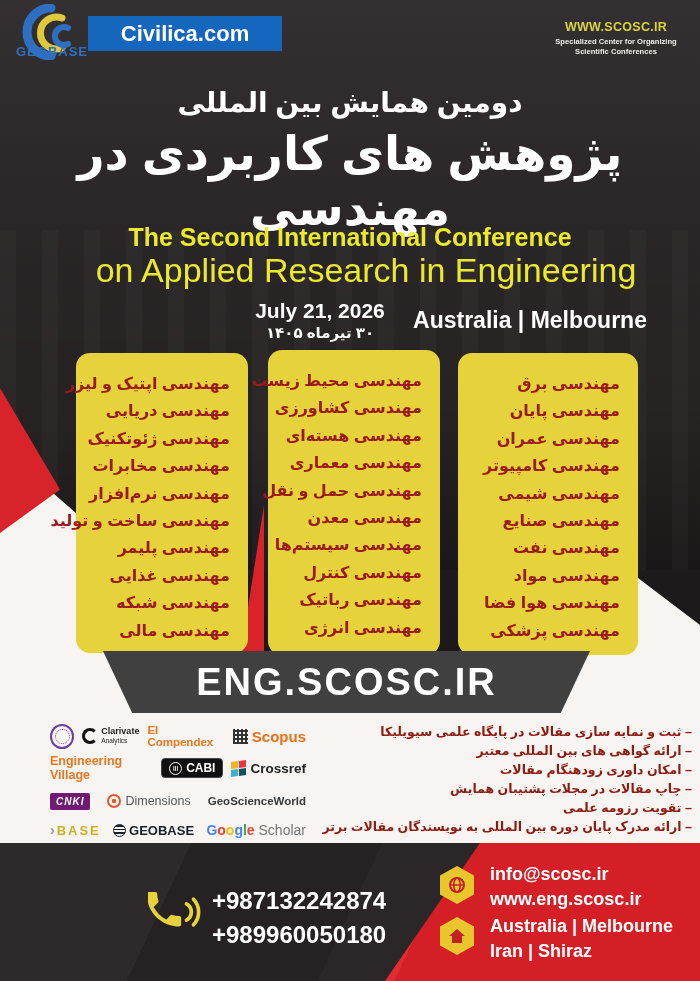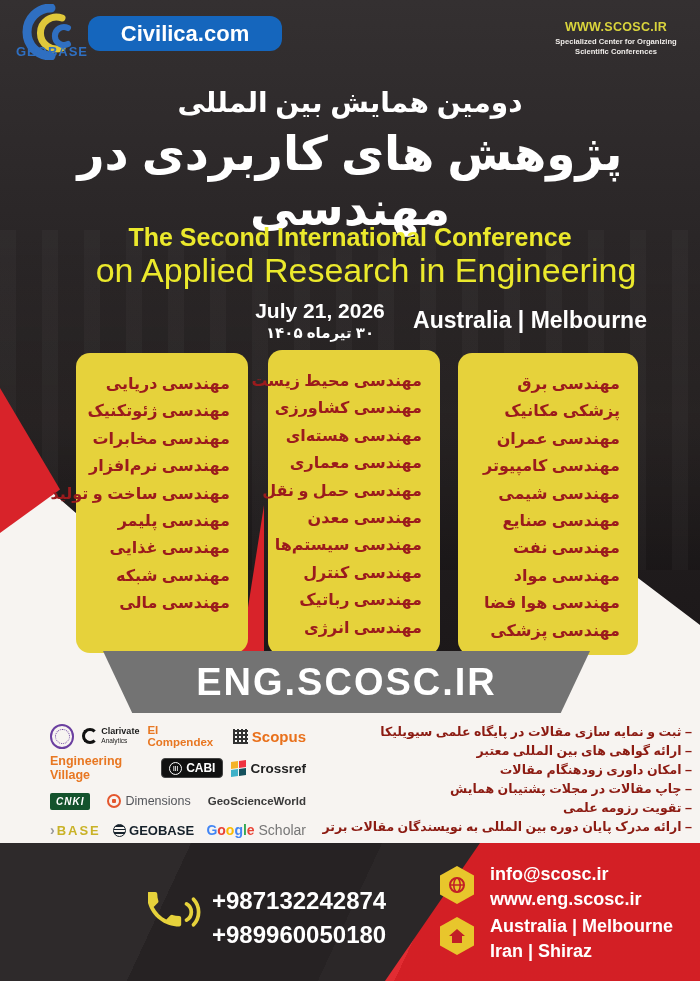--- a/index.html
+++ b/index.html
@@ -28,21 +28,21 @@
   }
   .red-sliver{
     left:238px;top:505px;width:26px;height:150px;background:#d8232a;
     clip-path:polygon(100% 0,100% 100%,10% 100%);
   }
 
   
   .civ-logo{left:10px;top:4px;width:82px;height:56px;}
   .civ-logo-text{left:4px;top:44px;width:96px;text-align:center;color:#2f6fc1;font-weight:bold;font-size:13px;letter-spacing:1px;}
   .brand-box{
-    left:88px;top:16px;width:194px;height:35px;background:#1566bd;border-radius:12px;
+    left:88px;top:16px;width:194px;height:35px;background:#1566bd;border-radius:0;
     color:#fff;font-weight:bold;font-size:22px;text-align:center;line-height:35px;cursor:pointer;
   }
   .site-top{left:540px;top:20px;width:152px;text-align:center;}
   .site-top .url{color:#d9d43c;font-weight:bold;font-size:12.5px;letter-spacing:.3px;}
   .site-top .sub{color:#efece9;font-size:7.6px;line-height:9.5px;margin-top:3px;font-weight:bold;}
 
   
   .fa-t1{left:0;top:86px;width:700px;text-align:center;color:#fff;font-weight:bold;font-size:28px;direction:rtl;}
   .fa-t2{left:0;top:126px;width:700px;text-align:center;color:#fff;font-weight:bold;font-size:47px;direction:rtl;}
   .en-t1{left:0;top:223px;width:700px;text-align:center;color:#ebe92c;font-weight:bold;font-size:25px;}
@@ -53,21 +53,21 @@
 
   
   .col{background:#e6d23b;border-radius:14px;padding:17px 18px 0 8px;box-sizing:border-box;direction:rtl;}
   .col-left{left:76px;top:353px;width:172px;height:300px;}
   .col-mid{left:268px;top:350px;width:172px;height:305px;}
   .col-right{left:458px;top:353px;width:180px;height:302px;}
   .topic-item{color:#9b1b1d;font-weight:bold;font-size:16px;line-height:27.4px;text-align:right;white-space:nowrap;}
 
   
   .banner{
-    left:103px;top:651px;width:487px;height:62px;background:#737373;
+    left:103px;top:651px;width:487px;height:62px;background:#404040;
     clip-path:polygon(0 0,100% 0,94% 100%,6% 100%);
     color:#fff;font-weight:bold;font-size:38px;letter-spacing:2px;text-align:center;line-height:62px;cursor:pointer;
   }
 
   
   .lrow{left:50px;width:256px;height:28px;display:flex;align-items:center;justify-content:space-between;gap:8px;}
   .r1{top:722px;} .r2{top:754px;} .r3{top:787px;} .r4{top:816px;}
   .seal{width:25px;height:25px;border:2px solid #6b3fa0;border-radius:50%;box-sizing:border-box;display:flex;align-items:center;justify-content:center;}
   .seal i{display:block;width:13px;height:13px;border:1px dotted #6b3fa0;border-radius:50%;}
   .clarivate{display:flex;align-items:center;gap:3px;}
@@ -81,21 +81,21 @@
       repeating-linear-gradient(90deg,#333 0 2px,rgba(255,255,255,.6) 2px 4px);}
   .scopus .tx{color:#e9711c;font-weight:bold;font-size:15px;line-height:13px;}
   .ev{font-size:12.5px;}
   .cabi{background:#111;border:1px solid #444;border-radius:4px;color:#fff;font-weight:bold;font-size:12px;
         padding:2px 7px;display:flex;align-items:center;gap:4px;}
   .cabi .ring{width:11px;height:11px;border:1.5px solid #fff;border-radius:50%;display:flex;align-items:center;justify-content:center;font-size:6px;line-height:6px;}
   .crossref{display:flex;align-items:center;gap:4px;font-weight:bold;font-size:13.5px;color:#222;}
   .chev{display:grid;grid-template-columns:7px 7px;grid-template-rows:7px 7px;gap:1px;transform:skewY(-8deg);}
   .chev b{display:block;}
   .c1{background:#f4b229;} .c2{background:#ef3340;} .c3{background:#3eb1c8;} .c4{background:#14505c;}
-  .cnki{background:#14532d;color:#fff;font-weight:bold;font-style:italic;font-size:10px;padding:3px 6px;border-radius:2px;letter-spacing:1px;}
+  .cnki{background:#701a75;color:#fff;font-weight:bold;font-style:italic;font-size:10px;padding:3px 6px;border-radius:2px;letter-spacing:1px;}
   .dimensions{display:flex;align-items:center;gap:4px;color:#54565b;font-size:12.5px;}
   .dimensions .ic{width:10px;height:10px;border:2px solid #e4572e;border-radius:50%;background:radial-gradient(circle,#e4572e 0 2px,transparent 2.5px);}
   .gsw{color:#3a3a3a;font-weight:bold;font-size:11.5px;}
   .base{display:flex;align-items:center;gap:2px;}
   .base .ar{color:#9a9a9a;font-weight:bold;font-size:14px;}
   .base .tx{color:#c9b227;font-weight:bold;font-size:13px;letter-spacing:2px;}
   .geobase{display:flex;align-items:center;gap:3px;color:#16212b;font-weight:bold;font-size:13px;}
   .geobase .ic{width:11px;height:11px;border:1.5px solid #16212b;border-radius:50%;
       background:repeating-linear-gradient(0deg,transparent 0 2px,#16212b 2px 3.5px);}
   .gs{font-size:14px;color:#777;}
@@ -152,20 +152,21 @@
 
 <div class="abs fa-t1">دومین همایش بین المللی</div>
 <div class="abs fa-t2">پژوهش های کاربردی در مهندسی</div>
 <div class="abs en-t1">The Second International Conference</div>
 <div class="abs en-t2">on Applied Research in Engineering</div>
 <div class="abs date-en">July 21, 2026</div>
 <div class="abs date-fa">۳۰ تیرماه ۱۴۰۵</div>
 <div class="abs loc-top">Australia | Melbourne</div>
 
 <div class="abs col col-left">
+    <div class="topic-item">مهندسی اپتیک و لیزر</div>
     <div class="topic-item">مهندسی دریایی</div>
     <div class="topic-item">مهندسی ژئوتکنیک</div>
     <div class="topic-item">مهندسی مخابرات</div>
     <div class="topic-item">مهندسی نرم‌افزار</div>
     <div class="topic-item">مهندسی ساخت و تولید</div>
     <div class="topic-item">مهندسی پلیمر</div>
     <div class="topic-item">مهندسی غذایی</div>
     <div class="topic-item">مهندسی شبکه</div>
     <div class="topic-item">مهندسی مالی</div>
   </div>
@@ -176,21 +177,21 @@
     <div class="topic-item">مهندسی معماری</div>
     <div class="topic-item">مهندسی حمل و نقل</div>
     <div class="topic-item">مهندسی معدن</div>
     <div class="topic-item">مهندسی سیستم‌ها</div>
     <div class="topic-item">مهندسی کنترل</div>
     <div class="topic-item">مهندسی رباتیک</div>
     <div class="topic-item">مهندسی انرژی</div>
   </div>
 <div class="abs col col-right">
     <div class="topic-item">مهندسی برق</div>
-    <div class="topic-item">پزشکی مکانیک</div>
+    <div class="topic-item">مهندسی پایان</div>
     <div class="topic-item">مهندسی عمران</div>
     <div class="topic-item">مهندسی کامپیوتر</div>
     <div class="topic-item">مهندسی شیمی</div>
     <div class="topic-item">مهندسی صنایع</div>
     <div class="topic-item">مهندسی نفت</div>
     <div class="topic-item">مهندسی مواد</div>
     <div class="topic-item">مهندسی هوا فضا</div>
     <div class="topic-item">مهندسی پزشکی</div>
   </div>
 

